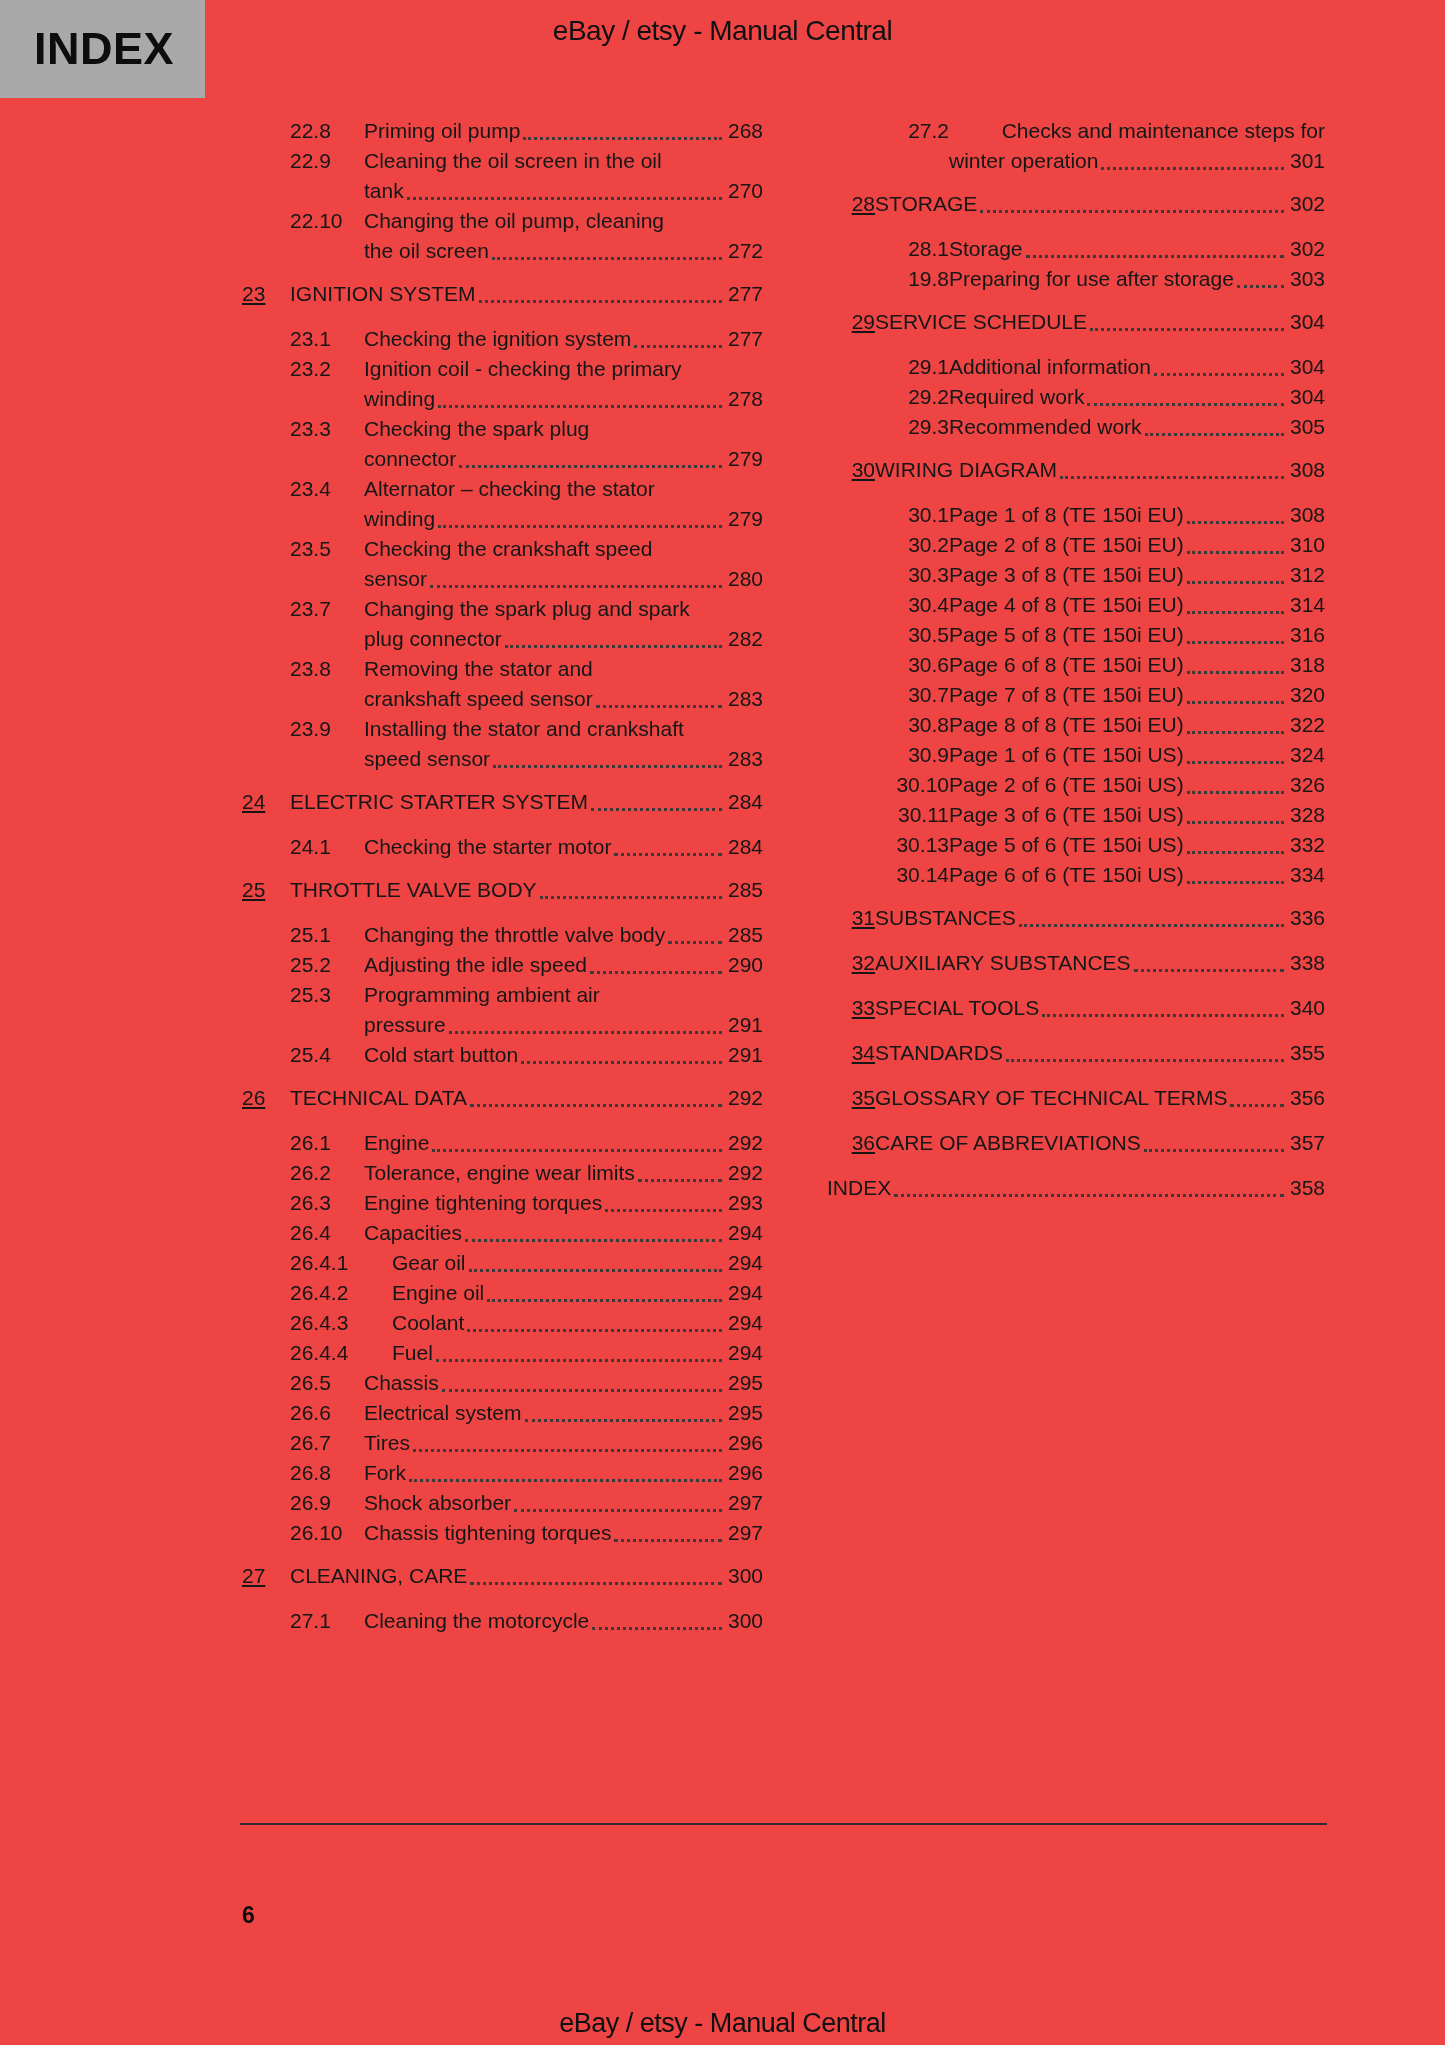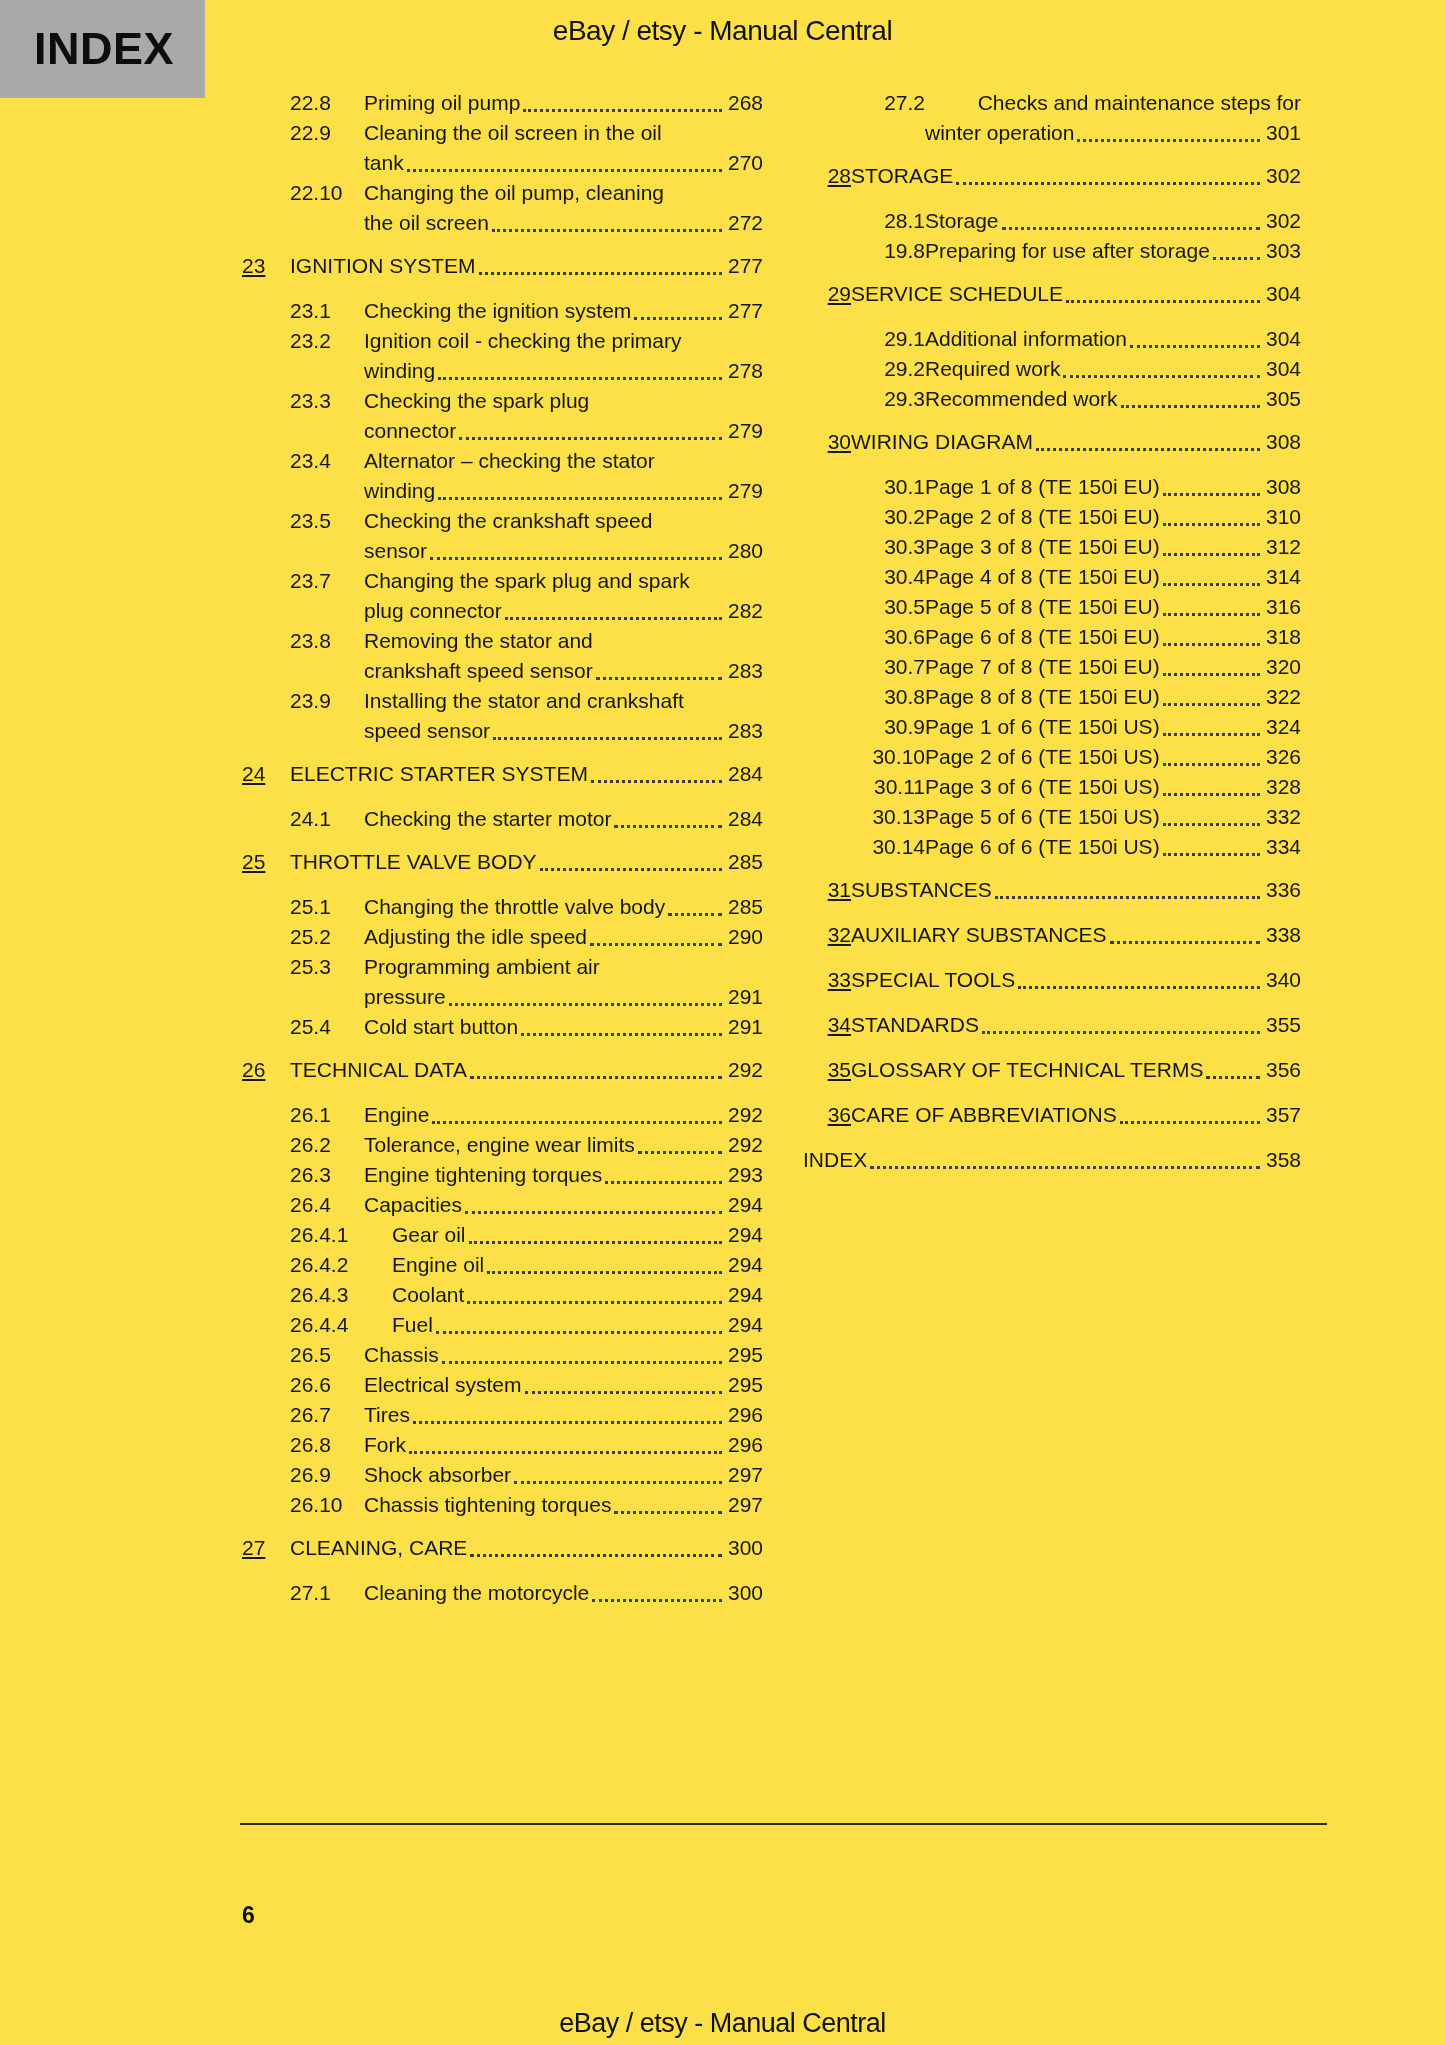--- a/index.html
+++ b/index.html
@@ -1,20 +1,20 @@
 <!DOCTYPE html>
 <html><head>
 <meta charset="utf-8">
 <style>
   html, body { margin: 0; padding: 0; background: #ffffff; }
   .page {
     position: relative;
     width: 1445px;
     height: 2045px;
-    background: #fde047;
+    background: #ef4444;
     font-family: "Liberation Sans", "DejaVu Sans", sans-serif;
     color: #161616;
     overflow: hidden;
   }
 
   
   .index-box {
     position: absolute;
     left: 0; top: 0;
     width: 205px; height: 98px;
@@ -36,22 +36,22 @@
     text-align: center;
     font-size: 28px;
     letter-spacing: -0.5px;
     color: #101010;
   }
 
   
   .toc {
     display: flex;
     padding-left: 242px;
-    column-gap: 40px;
-    padding-top: 88px;
+    column-gap: 64px;
+    padding-top: 116px;
     align-items: flex-start;
   }
   .col-left  { width: 521px; flex: 0 0 auto; }
   .col-right { width: 498px; flex: 0 0 auto; text-align: right; }
 
   .toc-row {
     display: flex;
     align-items: flex-start;
     font-size: 21px;
     line-height: 30px;

